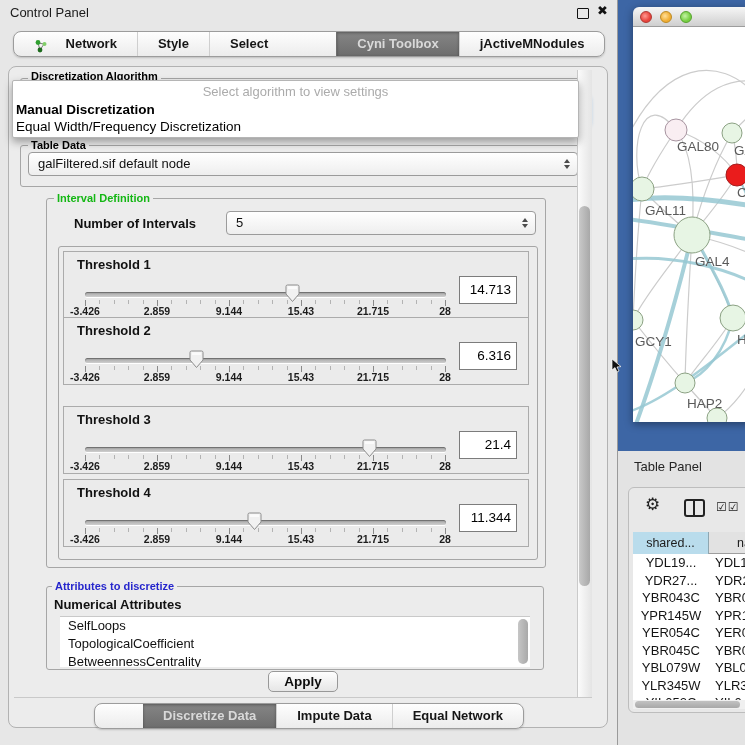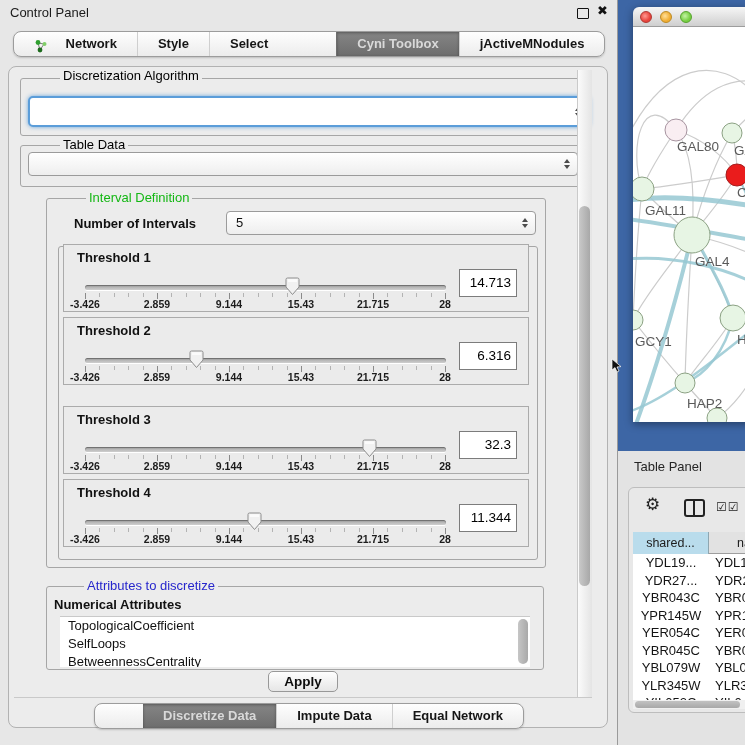--- a/index.html
+++ b/index.html
@@ -18,21 +18,21 @@
   .tabwrap{left:0;width:618px;display:flex;justify-content:center;}
   #top-tabwrap{top:31px;}
   #bottom-tabwrap{top:703px;}
   .tabbar{display:flex;border:1px solid #9c9c9c;border-radius:8px;overflow:hidden;background:linear-gradient(#fefefe,#ececec);box-shadow:0 1px 2px rgba(0,0,0,.18);height:24px;}
   .tab{padding:0 20px;font-size:13px;font-weight:bold;line-height:24px;color:#161616;display:flex;align-items:center;gap:19px;border-left:1px solid #cfcfcf;white-space:nowrap;}
   .tab:first-child{border-left:none;}
   .tab.selected{background:linear-gradient(#858585,#6d6d6d);color:#d9d9d9;border-left-color:#6d6d6d;box-shadow:inset 0 1px 3px rgba(0,0,0,.35);margin-left:48px;}
   
   #outer-panel{left:8px;top:66px;width:600px;height:662px;background:#ececec;border:1px solid #b2b2b2;border-radius:8px;box-sizing:border-box;}
   .fieldset{border:1px solid #a6a6a6;border-radius:3px;}
-  .fieldset-label{font-weight:normal;font-size:13px;background:#ececec;padding:0 3px;white-space:nowrap;line-height:14px;margin-left:32px;}
+  .fieldset-label{font-weight:bold;font-size:11px;background:#ececec;padding:0 3px;white-space:nowrap;line-height:14px;}
   .green-t{color:#14b714;}
   .blue-t{color:#2626cc;}
   .combo{background:linear-gradient(#ffffff,#eeeeee);border:1px solid #9b9b9b;border-radius:4px;font-size:13px;line-height:22px;padding-left:9px;box-sizing:border-box;color:#101010;}
   .stepper{position:absolute;right:5px;top:0;bottom:0;width:10px;display:flex;flex-direction:column;justify-content:center;align-items:center;gap:2px;}
   .arr-up{width:0;height:0;border-left:3.5px solid transparent;border-right:3.5px solid transparent;border-bottom:4.5px solid #4c4c4c;}
   .arr-dn{width:0;height:0;border-left:3.5px solid transparent;border-right:3.5px solid transparent;border-top:4.5px solid #4c4c4c;}
   
   #algo-combo{left:28px;top:96px;width:558px;height:27px;border:2px solid #5b9dd9;box-shadow:0 0 4px rgba(91,157,217,.9);border-radius:5px;background:#fff;}
   #algo-popup{left:12px;top:80px;width:565px;height:56px;background:#fff;border:1px solid #b5b5b5;border-radius:2px;box-shadow:0 4px 9px rgba(0,0,0,.35);}
   #popup-placeholder{left:0;right:0;top:3px;text-align:center;color:#ababab;font-size:13px;}
@@ -127,40 +127,41 @@
   <div id="algo-combo" class="abs">
     <span class="stepper">
         <span class="arr-up"></span>
         <span class="arr-dn"></span>
       </span>
   </div>
 
   <div class="abs fieldset" style="left:20px;top:145px;width:564px;height:40px;"></div>
   <div class="abs fieldset-label" style="left:28px;top:138px;">Table Data</div>
   <div class="abs combo" style="left:28px;top:152px;width:550px;height:24px;">
+    <span>galFiltered.sif default node</span>
     <span class="stepper">
         <span class="arr-up"></span>
         <span class="arr-dn"></span>
       </span>
   </div>
 
   <div class="abs fieldset" style="left:46px;top:198px;width:498px;height:368px;"></div>
   <div class="abs fieldset-label green-t" style="left:54px;top:191px;">Interval Definition</div>
   <div class="abs" style="left:74px;top:216px;font-size:13px;font-weight:bold;color:#111;">Number of Intervals</div>
   <div class="abs combo" style="left:226px;top:211px;width:310px;height:24px;">
     <span>5</span>
     <span class="stepper">
         <span class="arr-up"></span>
         <span class="arr-dn"></span>
       </span>
   </div>
 
   <div class="abs fieldset" style="left:58px;top:246px;width:478px;height:312px;"></div>
   <div id="thresholds-host">
-      <div class="thr-item abs" style="top: 244px;">
+      <div class="thr-item abs" style="top: 251px;">
         <div class="thr-label">Threshold 1</div>
         <div class="sl-track"></div>
         <div class="sl-tick" style="left: 21px; top: 48px; height: 6px; background: rgb(138, 138, 138);"></div>
         <div class="sl-ticklabel" style="left: -9px;">-3.426</div>
         <div class="sl-tick" style="left: 35.4px; top: 48px; height: 4px; background: rgb(179, 179, 179);"></div>
         <div class="sl-tick" style="left: 49.8px; top: 48px; height: 4px; background: rgb(179, 179, 179);"></div>
         <div class="sl-tick" style="left: 64.2px; top: 48px; height: 4px; background: rgb(179, 179, 179);"></div>
         <div class="sl-tick" style="left: 78.6px; top: 48px; height: 4px; background: rgb(179, 179, 179);"></div>
         <div class="sl-tick" style="left: 93px; top: 48px; height: 6px; background: rgb(138, 138, 138);"></div>
         <div class="sl-ticklabel" style="left: 63px;">2.859</div>
@@ -267,21 +268,21 @@
         <div class="sl-tick" style="left: 323.4px; top: 48px; height: 4px; background: rgb(179, 179, 179);"></div>
         <div class="sl-tick" style="left: 337.8px; top: 48px; height: 4px; background: rgb(179, 179, 179);"></div>
         <div class="sl-tick" style="left: 352.2px; top: 48px; height: 4px; background: rgb(179, 179, 179);"></div>
         <div class="sl-tick" style="left: 366.6px; top: 48px; height: 4px; background: rgb(179, 179, 179);"></div>
         <div class="sl-tick" style="left: 381px; top: 48px; height: 6px; background: rgb(138, 138, 138);"></div>
         <div class="sl-ticklabel" style="left: 351px;">28</div>
         <div class="sl-thumb" style="left: 297.894px;"><svg width="15" height="19">
             <path d="M2.5 1 H12.5 Q14 1 14 2.5 V10 L7.5 17.5 L1 10 V2.5 Q1 1 2.5 1 Z" fill="#f1f1f1" stroke="#8d8d8d"></path>
             <path d="M3 2.2 H12 V5 H3 Z" fill="#fbfbfb" stroke="none"></path>
           </svg></div>
-        <div class="thr-value">32.3</div>
+        <div class="thr-value">21.4</div>
       </div>
       <div class="thr-item abs" style="top: 479px;">
         <div class="thr-label">Threshold 4</div>
         <div class="sl-track"></div>
         <div class="sl-tick" style="left: 21px; top: 48px; height: 6px; background: rgb(138, 138, 138);"></div>
         <div class="sl-ticklabel" style="left: -9px;">-3.426</div>
         <div class="sl-tick" style="left: 35.4px; top: 48px; height: 4px; background: rgb(179, 179, 179);"></div>
         <div class="sl-tick" style="left: 49.8px; top: 48px; height: 4px; background: rgb(179, 179, 179);"></div>
         <div class="sl-tick" style="left: 64.2px; top: 48px; height: 4px; background: rgb(179, 179, 179);"></div>
         <div class="sl-tick" style="left: 78.6px; top: 48px; height: 4px; background: rgb(179, 179, 179);"></div>
@@ -316,22 +317,22 @@
             <path d="M3 2.2 H12 V5 H3 Z" fill="#fbfbfb" stroke="none"></path>
           </svg></div>
         <div class="thr-value">11.344</div>
       </div>
     </div>
 
   <div class="abs fieldset" style="left:46px;top:586px;width:496px;height:82px;"></div>
   <div class="abs fieldset-label blue-t" style="left:52px;top:579px;">Attributes to discretize</div>
   <div class="abs" style="left:54px;top:597px;font-size:13px;font-weight:bold;color:#111;">Numerical Attributes</div>
   <div id="attr-list" class="abs">
+      <div class="attr-item">SelfLoops</div>
       <div class="attr-item">TopologicalCoefficient</div>
-      <div class="attr-item">SelfLoops</div>
       <div class="attr-item">BetweennessCentrality</div>
     </div>
   <div id="attr-scroll-thumb" class="abs"></div>
 
   <div id="main-scroll-track" class="abs"></div>
   <div id="main-scroll-thumb" class="abs"></div>
 
   <div id="content-bottom-line" class="abs"></div>
   <div id="apply-btn" class="abs">Apply</div>
 
@@ -342,20 +343,27 @@
         </div>
         <div class="tab">
           <span>Impute Data</span>
         </div>
         <div class="tab">
           <span>Equal Network</span>
         </div>
       </div>
   </div>
 
+  <div id="algo-popup" class="abs">
+    <div id="popup-placeholder" class="abs">Select algorithm to view settings</div>
+    <div id="popup-opts">
+        <div class="popup-opt abs" style="top: 20px; font-weight: bold;">Manual Discretization</div>
+        <div class="popup-opt abs" style="top: 37px; font-weight: normal;">Equal Width/Frequency Discretization</div>
+      </div>
+  </div>
 </div>
 
 <div id="blue-desktop" class="abs"></div>
 
 <div id="net-window" class="abs">
   <div id="net-titlebar">
     <div id="tl-red" class="tlight"></div>
     <div id="tl-yellow" class="tlight"></div>
     <div id="tl-green" class="tlight"></div>
   </div>

